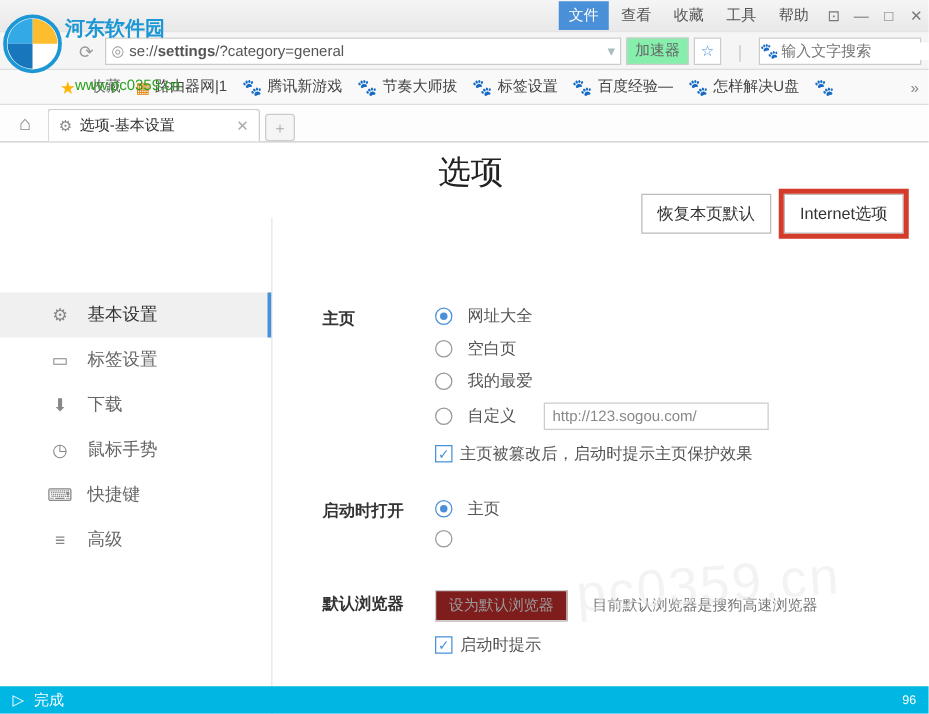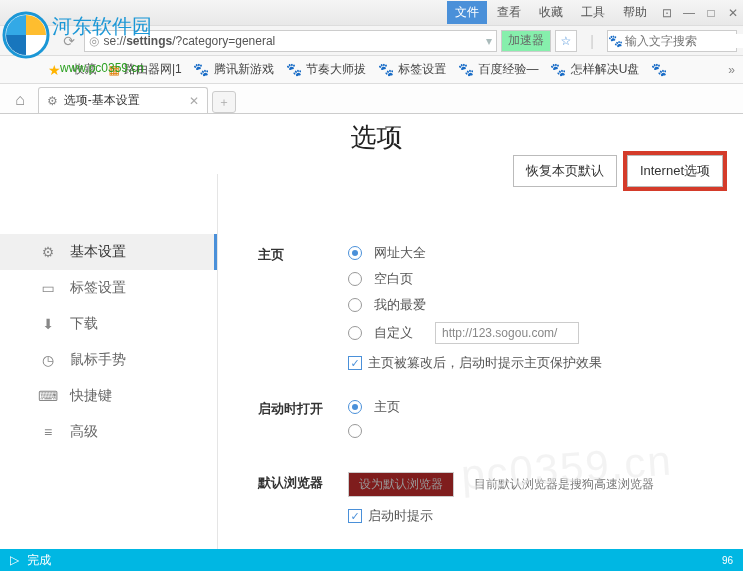--- a/index.html
+++ b/index.html
@@ -2,21 +2,21 @@
 <html><head>
 <meta charset="utf-8">
 <style>
 * { margin: 0; padding: 0; box-sizing: border-box; font-family: "Microsoft YaHei", sans-serif; }
 body { width: 743px; height: 571px; background: #fff; font-size: 12px; color: #333; position: relative; overflow: hidden; }
 
 
 .titlebar { height: 26px; background: linear-gradient(#f5f5f5,#e8e8e8); display: flex; align-items: center; border-bottom: 1px solid #ddd; }
 .logo-area { width: 190px; display: flex; align-items: center; padding-left: 4px; position: relative; }
 .logo-circle { width: 48px; height: 48px; position: absolute; top: -2px; left: 2px; z-index: 10; }
-.logo-text { font-size: 20px; font-weight: normal; color: #1b97d6; position: absolute; left: 52px; top: 0; z-index: 10; }
+.logo-text { font-size: 16px; font-weight: bold; color: #1b97d6; position: absolute; left: 52px; top: 0; z-index: 10; }
 .sub-url { font-size: 12px; color: #2ba020; position: absolute; left: 60px; top: 24px; z-index: 11; margin-top: 24px; }
 .menu { display: flex; gap: 2px; margin-left: auto; align-items: center; }
 .menu-item { padding: 3px 8px; color: #555; }
 .menu-item.active { background: #4a90d9; color: #fff; }
 .menu-btn { width: 20px; text-align: center; color: #777; padding: 3px 4px; }
 
 
 .addrbar { height: 30px; background: #f5f5f5; display: flex; align-items: center; padding: 0 6px; gap: 4px; border-bottom: 1px solid #ddd; }
 .nav-btn { width: 22px; height: 22px; color: #999; display: flex; align-items: center; justify-content: center; font-size: 14px; }
 .url-box { flex: 1; height: 22px; border: 1px solid #ccc; background: #fff; display: flex; align-items: center; padding: 0 4px; font-size: 12px; color: #555; }
@@ -57,21 +57,21 @@
 .side-icon { width: 16px; color: #888; display: inline-flex; justify-content: center; }
 
 .content { flex: 1; padding: 70px 20px 20px 40px; font-size: 13px; color: #444; position: relative; }
 .row { display: flex; margin-bottom: 26px; }
 .row-label { width: 90px; color: #333; font-weight: bold; font-size: 13px; padding-top: 2px; }
 .row-body { flex: 1; }
 .radio-line { display: flex; align-items: center; gap: 12px; margin-bottom: 8px; color: #555; }
 .radio { width: 14px; height: 14px; border: 1px solid #4a90d9; border-radius: 50%; display: inline-flex; align-items: center; justify-content: center; }
 .radio.checked::after { content: ""; width: 6px; height: 6px; background: #4a90d9; border-radius: 50%; }
 .radio.plain { border-color: #999; }
-.text-input { border: 1px solid #ccc; height: 22px; width: 144px; padding: 0 6px; color: #888; font-size: 12px; margin-left: 10px; }
+.text-input { border: 1px solid #ccc; height: 22px; width: 180px; padding: 0 6px; color: #888; font-size: 12px; margin-left: 10px; }
 .check-line { display: flex; align-items: center; gap: 6px; color: #555; margin-top: 10px; }
 .checkbox { width: 14px; height: 14px; border: 1px solid #4a90d9; color: #4a90d9; font-size: 11px; display: flex; align-items: center; justify-content: center; }
 .desc { color: #777; margin-left: 8px; font-size: 12px; }
 .btn-inline { border: 1px solid #ccc; background: #7f1d1d; padding: 3px 10px; color: #999; font-size: 12px; }
 
 
 .statusbar { position: absolute; bottom: 0; left: 0; right: 0; height: 22px; background: #00b7e3; display: flex; align-items: center; padding: 0 10px; color: #fff; font-size: 12px; }
 .status-icon { margin-right: 8px; }
 .status-pct { margin-left: auto; font-size: 10px; }
 .water { position:absolute; color:#e8e8e8; font-size:42px; right:70px; top:270px; transform:rotate(-4deg); letter-spacing:2px; pointer-events:none; opacity:0.5; }

